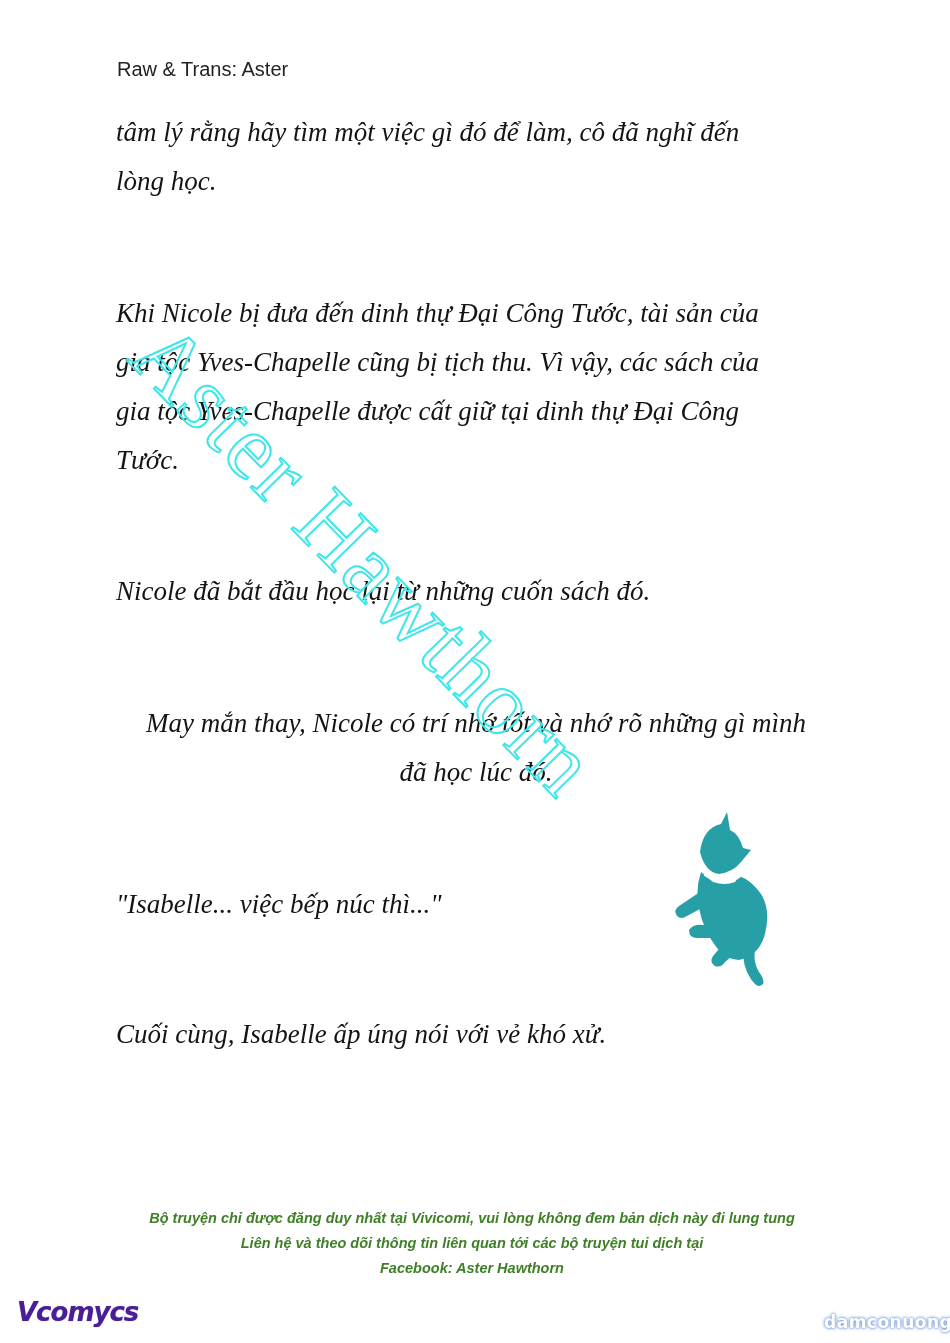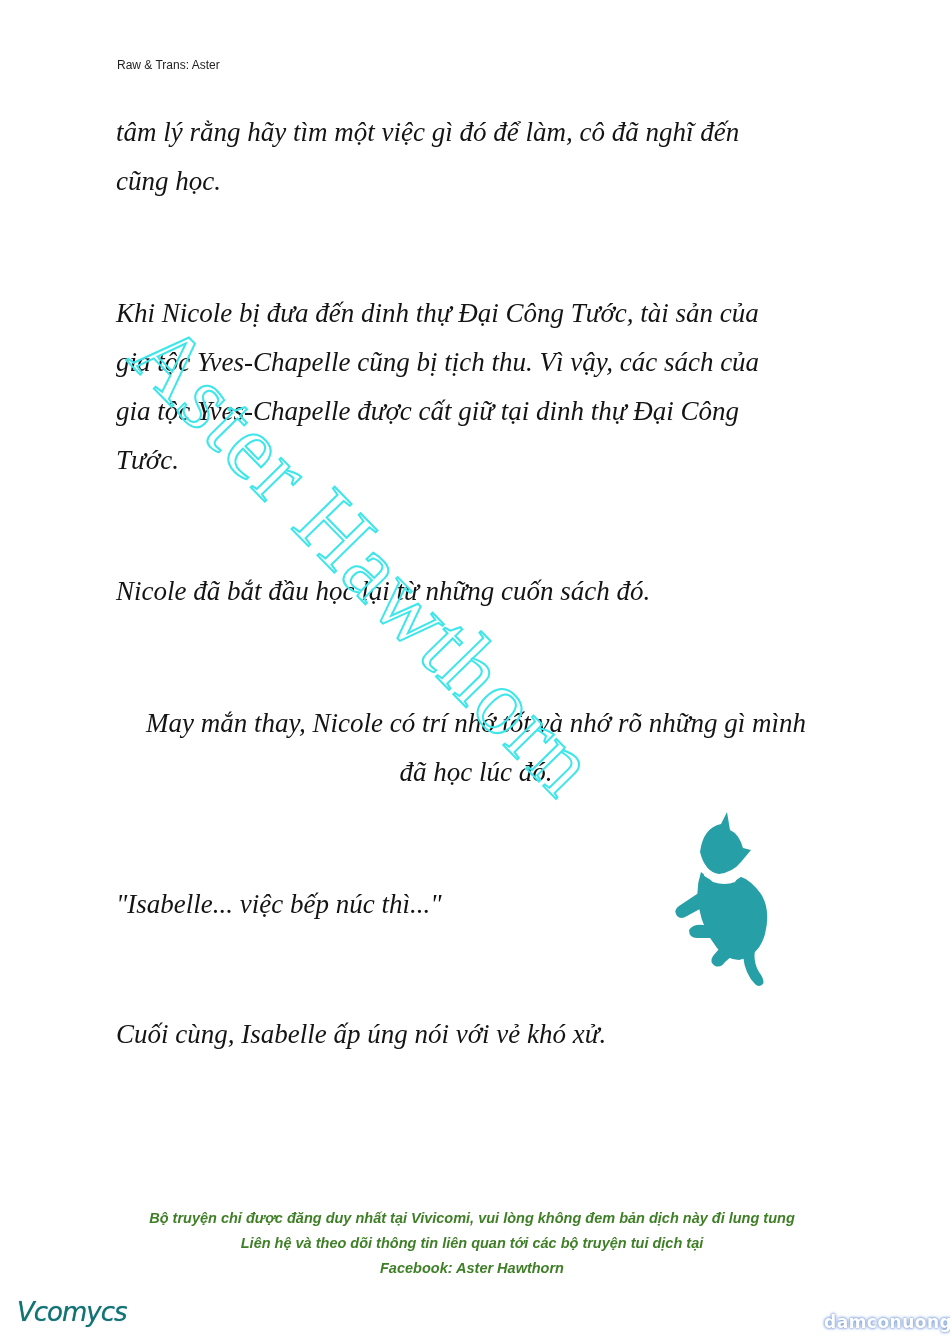--- a/index.html
+++ b/index.html
@@ -7,21 +7,21 @@
     width: 950px; height: 1343px;
     background: #ffffff;
     position: relative;
     overflow: hidden;
     font-family: "Liberation Serif", serif;
     color: #111111;
   }
   .header-credit {
     position: absolute; left: 117px; top: 58px;
     font-family: "Liberation Sans", sans-serif;
-    font-size: 12px; color: #222222; text-align: center;
+    font-size: 20px; color: #222222; text-align: center;
   }
   .para {
     position: absolute; left: 116px;
     font-size: 27px; line-height: 49px;
     width: 720px; margin: 0;
     color: #141414;
     font-style: italic;
   }
   .watermark {
     position: absolute;
@@ -51,44 +51,44 @@
     text-align: center;
     font-family: "Liberation Sans", sans-serif;
     font-style: italic; font-weight: bold;
     font-size: 14.5px; line-height: 25px;
     color: #3f7f27;
   }
   .footer-notes div { margin: 0; }
   .vcomycs {
     position: absolute; left: 17px; top: 1297px;
     font-family: "DejaVu Sans", sans-serif;
-    font-style: italic; font-weight: normal;
+    font-style: italic; font-weight: bold;
     font-size: 26px; letter-spacing: -1px;
-    color: #0f766e;
+    color: #4c1d95;
     text-shadow: 0 0 1px #6b84c5;
   }
   .damconuong {
     position: absolute; left: 812px; top: 1312px;
     font-family: "DejaVu Sans", sans-serif;
     font-size: 17px; font-weight: bold;
     color: #ffffff;
     text-shadow: 0 0 2px #7f9ed6, 0 0 3px #7f9ed6, 0 0 4px #a9c0ea;
     letter-spacing: 0.5px;
     padding-left: 12px;
   }
 </style>
 </head>
 <body>
 
 <div class="header-credit">Raw &amp; Trans: Aster</div>
 
 <div>
   <div class="para" style="top:108px;">
     <div>tâm lý rằng hãy tìm một việc gì đó để làm, cô đã nghĩ đến</div>
-    <div>cũng học.</div>
+    <div>lòng học.</div>
   </div>
   <div class="para" style="top:289px;">
     <div>Khi Nicole bị đưa đến dinh thự Đại Công Tước, tài sản của</div>
     <div>gia tộc Yves-Chapelle cũng bị tịch thu. Vì vậy, các sách của</div>
     <div>gia tộc Yves-Chapelle được cất giữ tại dinh thự Đại Công</div>
     <div>Tước.</div>
   </div>
   <div class="para" style="top:567px;">
     <div>Nicole đã bắt đầu học lại từ những cuốn sách đó.</div>
   </div>

